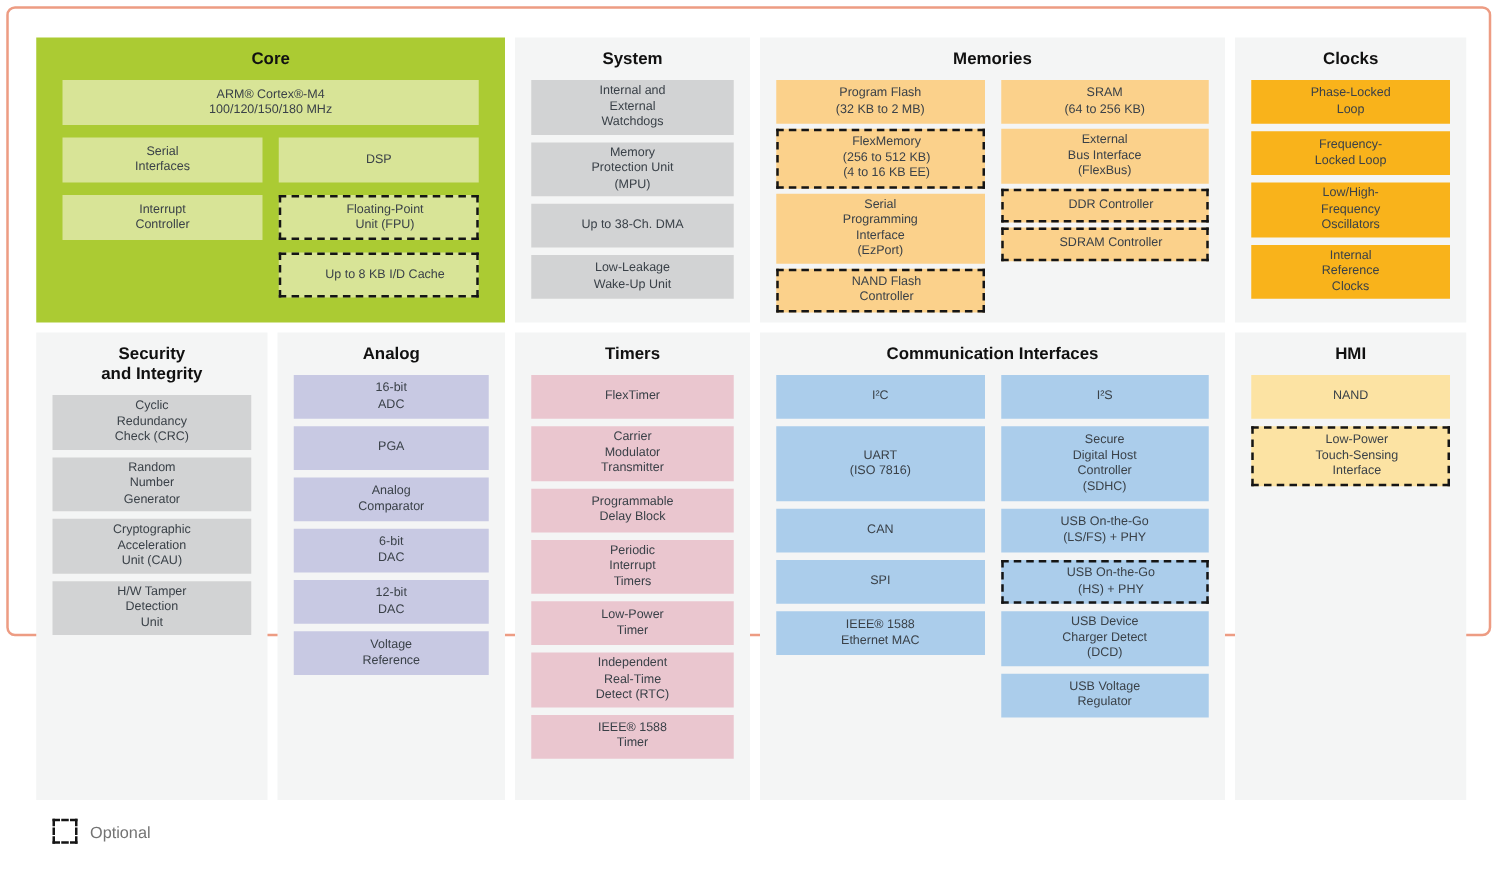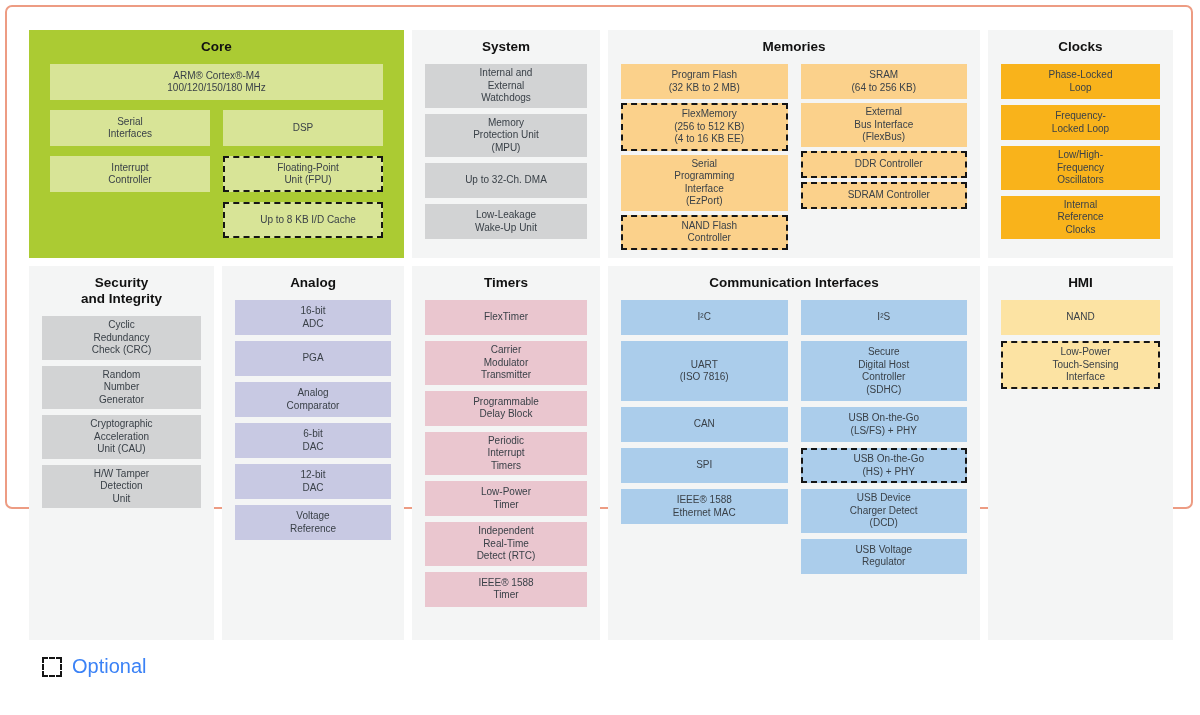--- a/index.html
+++ b/index.html
@@ -97,22 +97,22 @@
     align-items: center;
     gap: 10px;
     margin: 15px 0 0 13px;
   }
   .legend-box {
     width: 20px; height: 20px;
     border: 2px dashed #151515;
     box-sizing: border-box;
   }
   .legend-label {
-    font-size: 20px;
-    color: #3b82f6;
+    font-size: 13px;
+    color: #737373;
   }
 </style>
 </head>
 <body>
 
 <div class="frame">
   <div class="grid">
 
     <section class="panel core">
       <h2>Core</h2>
@@ -133,21 +133,21 @@
 
     <section class="panel gray">
       <h2>System</h2>
       <div class="col">
         <div class="blk">Internal and
 External
 Watchdogs</div>
         <div class="blk">Memory
 Protection Unit
 (MPU)</div>
-        <div class="blk">Up to 32-Ch. DMA</div>
+        <div class="blk">Up to 38-Ch. DMA</div>
         <div class="blk">Low-Leakage
 Wake-Up Unit</div>
       </div>
     </section>
 
     <section class="panel mem">
       <h2>Memories</h2>
       <div class="two-col">
         <div class="col mem-col">
           <div class="blk">Program Flash

